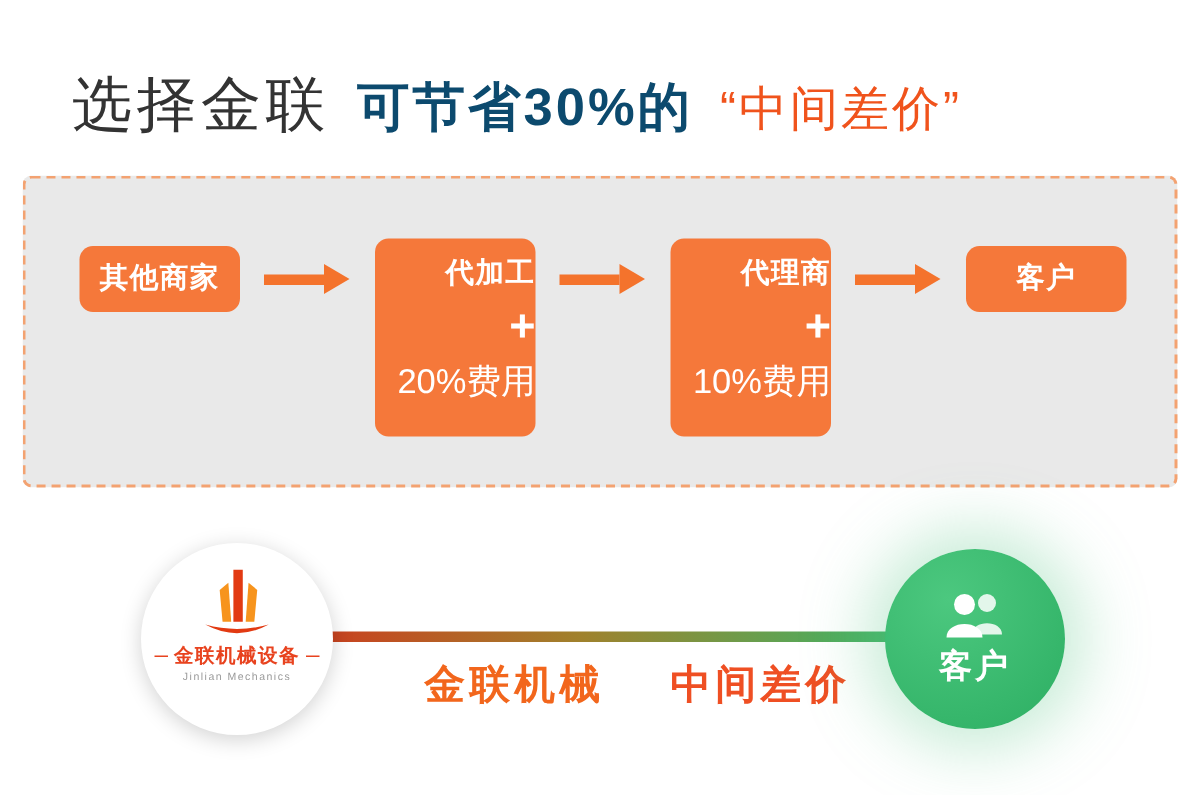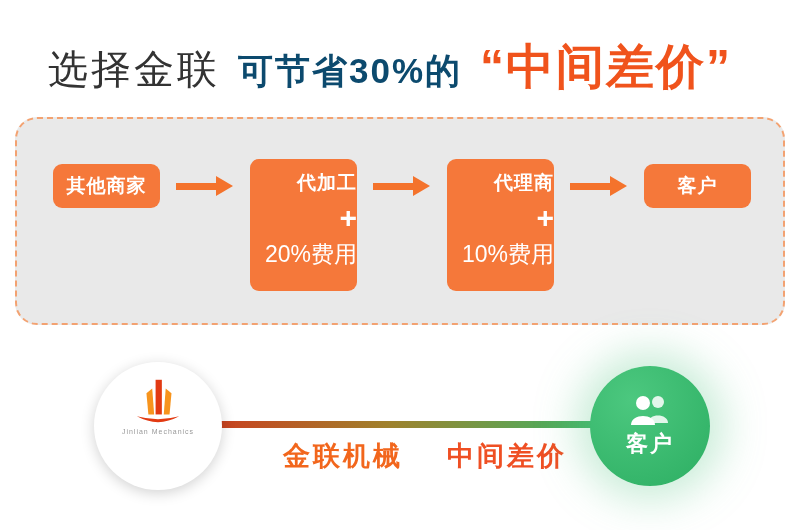--- a/index.html
+++ b/index.html
@@ -9,27 +9,27 @@
     font-family:"Liberation Sans","DejaVu Sans",sans-serif;
   }
 
   
   .headline{
     position:absolute;left:48px;top:30px;right:20px;
     display:flex;align-items:baseline;gap:18px;white-space:nowrap;
   }
   .h-brand{font-size:40px;font-weight:400;color:#333333;letter-spacing:3px;margin-top:12px;}
   .h-mid{font-size:35px;font-weight:600;color:#0c4a6e;letter-spacing:2px;}
-  .h-big{font-size:48px;font-weight:700;color:#f0531c;letter-spacing:2px;}
+  .h-big{font-size:32px;font-weight:400;color:#f0531c;letter-spacing:2px;}
 
   
   .panel{
     position:absolute;left:15px;top:117px;width:770px;height:208px;
     box-sizing:border-box;background:#e9e9e9;
-    border:2px dashed #f3a271;border-radius:22px;
+    border:2px dashed #f3a271;border-radius:6px;
     display:flex;align-items:flex-start;padding:40px 36px 0;gap:16px;
   }
   .box{
     background:#f5783a;border-radius:9px;color:#ffffff;text-align:center;
     width:107px;box-sizing:border-box;flex:0 0 auto;
   }
   .box.small{
     height:44px;margin-top:5px;
     display:flex;align-items:center;justify-content:center;
     font-size:19px;font-weight:700;letter-spacing:1px;
@@ -131,20 +131,25 @@
 
 <div class="grad-line"></div>
 
 <div class="logo-circle">
   <svg width="58" height="52" viewBox="0 0 60 54">
     <path d="M18 20 L24 15 L26 42 L20 42 Z" fill="#f7941d"></path>
     <path d="M27.5 6 L34 6 L34 42 L27.5 42 Z" fill="#e23a12"></path>
     <path d="M38 15 L44 20 L42 42 L36 42 Z" fill="#f7941d"></path>
     <path d="M8 44 Q30 56 52 44 Q30 50 8 44 Z" fill="#e23a12"></path>
   </svg>
+  <div class="logo-cn-row">
+    <span class="logo-rule"></span>
+    <span class="logo-cn">金联机械设备</span>
+    <span class="logo-rule"></span>
+  </div>
   <div class="logo-en">Jinlian Mechanics</div>
 </div>
 
 <div class="mid-row">
   <span class="mid-brand">金联机械</span>
   <span class="mid-slogan">中间差价</span>
 </div>
 
 <div class="customer-circle">
   <svg width="48" height="34" viewBox="0 0 48 34">

